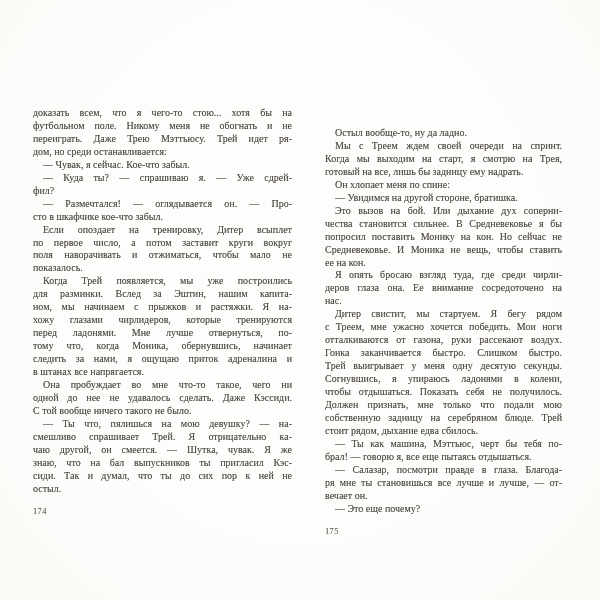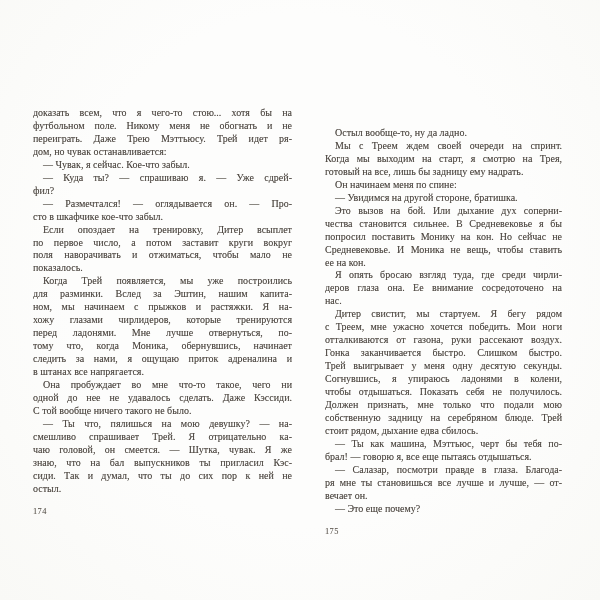--- a/index.html
+++ b/index.html
@@ -34,21 +34,21 @@
 </style>
 </head>
 <body style="--ink: #4e4842; --folio: #5f5952;">
 
 <div class="spread">
   <section class="page page-left">
     <div class="page-text" id="left-lines">
         <div class="line">доказать всем, что я чего-то стою... хотя бы на</div>
         <div class="line">футбольном поле. Никому меня не обогнать и не</div>
         <div class="line">переиграть. Даже Трею Мэттьюсу. Трей идет ря-</div>
-        <div class="line last">дом, но чувак останавливается:</div>
+        <div class="line last">дом, но среди останавливается:</div>
         <div class="line indent last">— Чувак, я сейчас. Кое-что забыл.</div>
         <div class="line indent">— Куда ты? — спрашиваю я. — Уже сдрей-</div>
         <div class="line last">фил?</div>
         <div class="line indent">— Размечтался! — оглядывается он. — Про-</div>
         <div class="line last">сто в шкафчике кое-что забыл.</div>
         <div class="line indent">Если опоздает на тренировку, Дитер всыплет</div>
         <div class="line">по первое число, а потом заставит круги вокруг</div>
         <div class="line">поля наворачивать и отжиматься, чтобы мало не</div>
         <div class="line last">показалось.</div>
         <div class="line indent">Когда Трей появляется, мы уже построились</div>
@@ -57,34 +57,34 @@
         <div class="line">хожу глазами чирлидеров, которые тренируются</div>
         <div class="line">перед ладонями. Мне лучше отвернуться, по-</div>
         <div class="line">тому что, когда Моника, обернувшись, начинает</div>
         <div class="line">следить за нами, я ощущаю приток адреналина и</div>
         <div class="line last">в штанах все напрягается.</div>
         <div class="line indent">Она пробуждает во мне что-то такое, чего ни</div>
         <div class="line">одной до нее не удавалось сделать. Даже Кэссиди.</div>
         <div class="line last">С той вообще ничего такого не было.</div>
         <div class="line indent">— Ты что, пялишься на мою девушку? — на-</div>
         <div class="line">смешливо спрашивает Трей. Я отрицательно ка-</div>
-        <div class="line">чаю головой, он смеется. — Шутка, чувак. Я же</div>
+        <div class="line">чаю другой, он смеется. — Шутка, чувак. Я же</div>
         <div class="line">знаю, что на бал выпускников ты пригласил Кэс-</div>
         <div class="line">сиди. Так и думал, что ты до сих пор к ней не</div>
         <div class="line last">остыл.</div>
       </div>
     <div class="page-number">174</div>
   </section>
   <section class="page page-right">
     <div class="page-text" id="right-lines">
         <div class="line indent last">Остыл вообще-то, ну да ладно.</div>
         <div class="line indent">Мы с Треем ждем своей очереди на спринт.</div>
         <div class="line">Когда мы выходим на старт, я смотрю на Трея,</div>
         <div class="line last">готовый на все, лишь бы задницу ему надрать.</div>
-        <div class="line indent last">Он начинаем меня по спине:</div>
+        <div class="line indent last">Он хлопает меня по спине:</div>
         <div class="line indent last">— Увидимся на другой стороне, братишка.</div>
         <div class="line indent">Это вызов на бой. Или дыхание дух соперни-</div>
         <div class="line">чества становится сильнее. В Средневековье я бы</div>
         <div class="line">попросил поставить Монику на кон. Но сейчас не</div>
         <div class="line">Средневековье. И Моника не вещь, чтобы ставить</div>
         <div class="line last">ее на кон.</div>
         <div class="line indent">Я опять бросаю взгляд туда, где среди чирли-</div>
         <div class="line">деров глаза она. Ее внимание сосредоточено на</div>
         <div class="line last">нас.</div>
         <div class="line indent">Дитер свистит, мы стартуем. Я бегу рядом</div>

